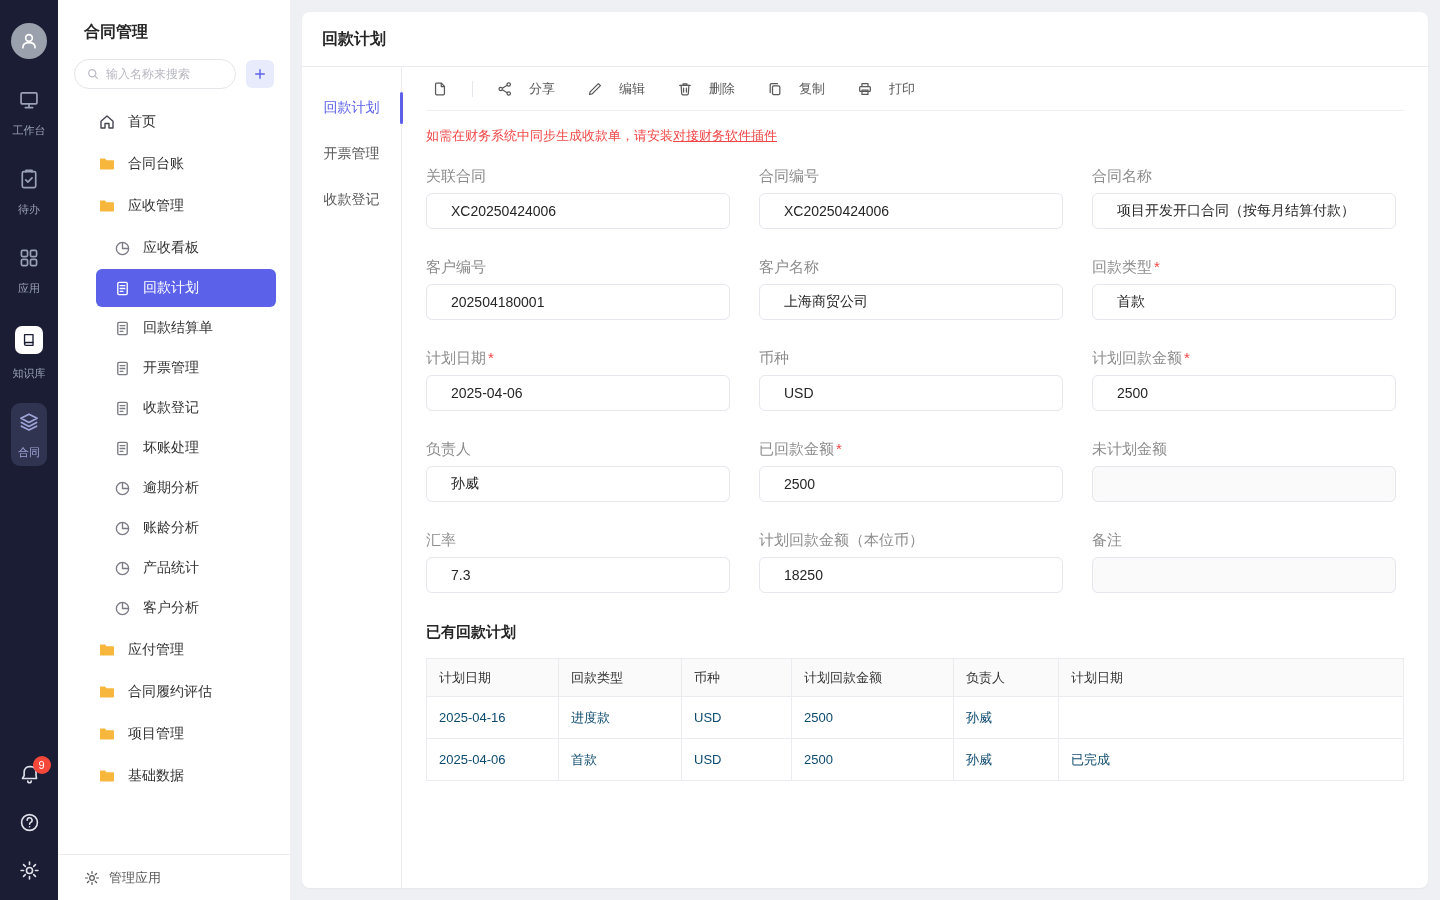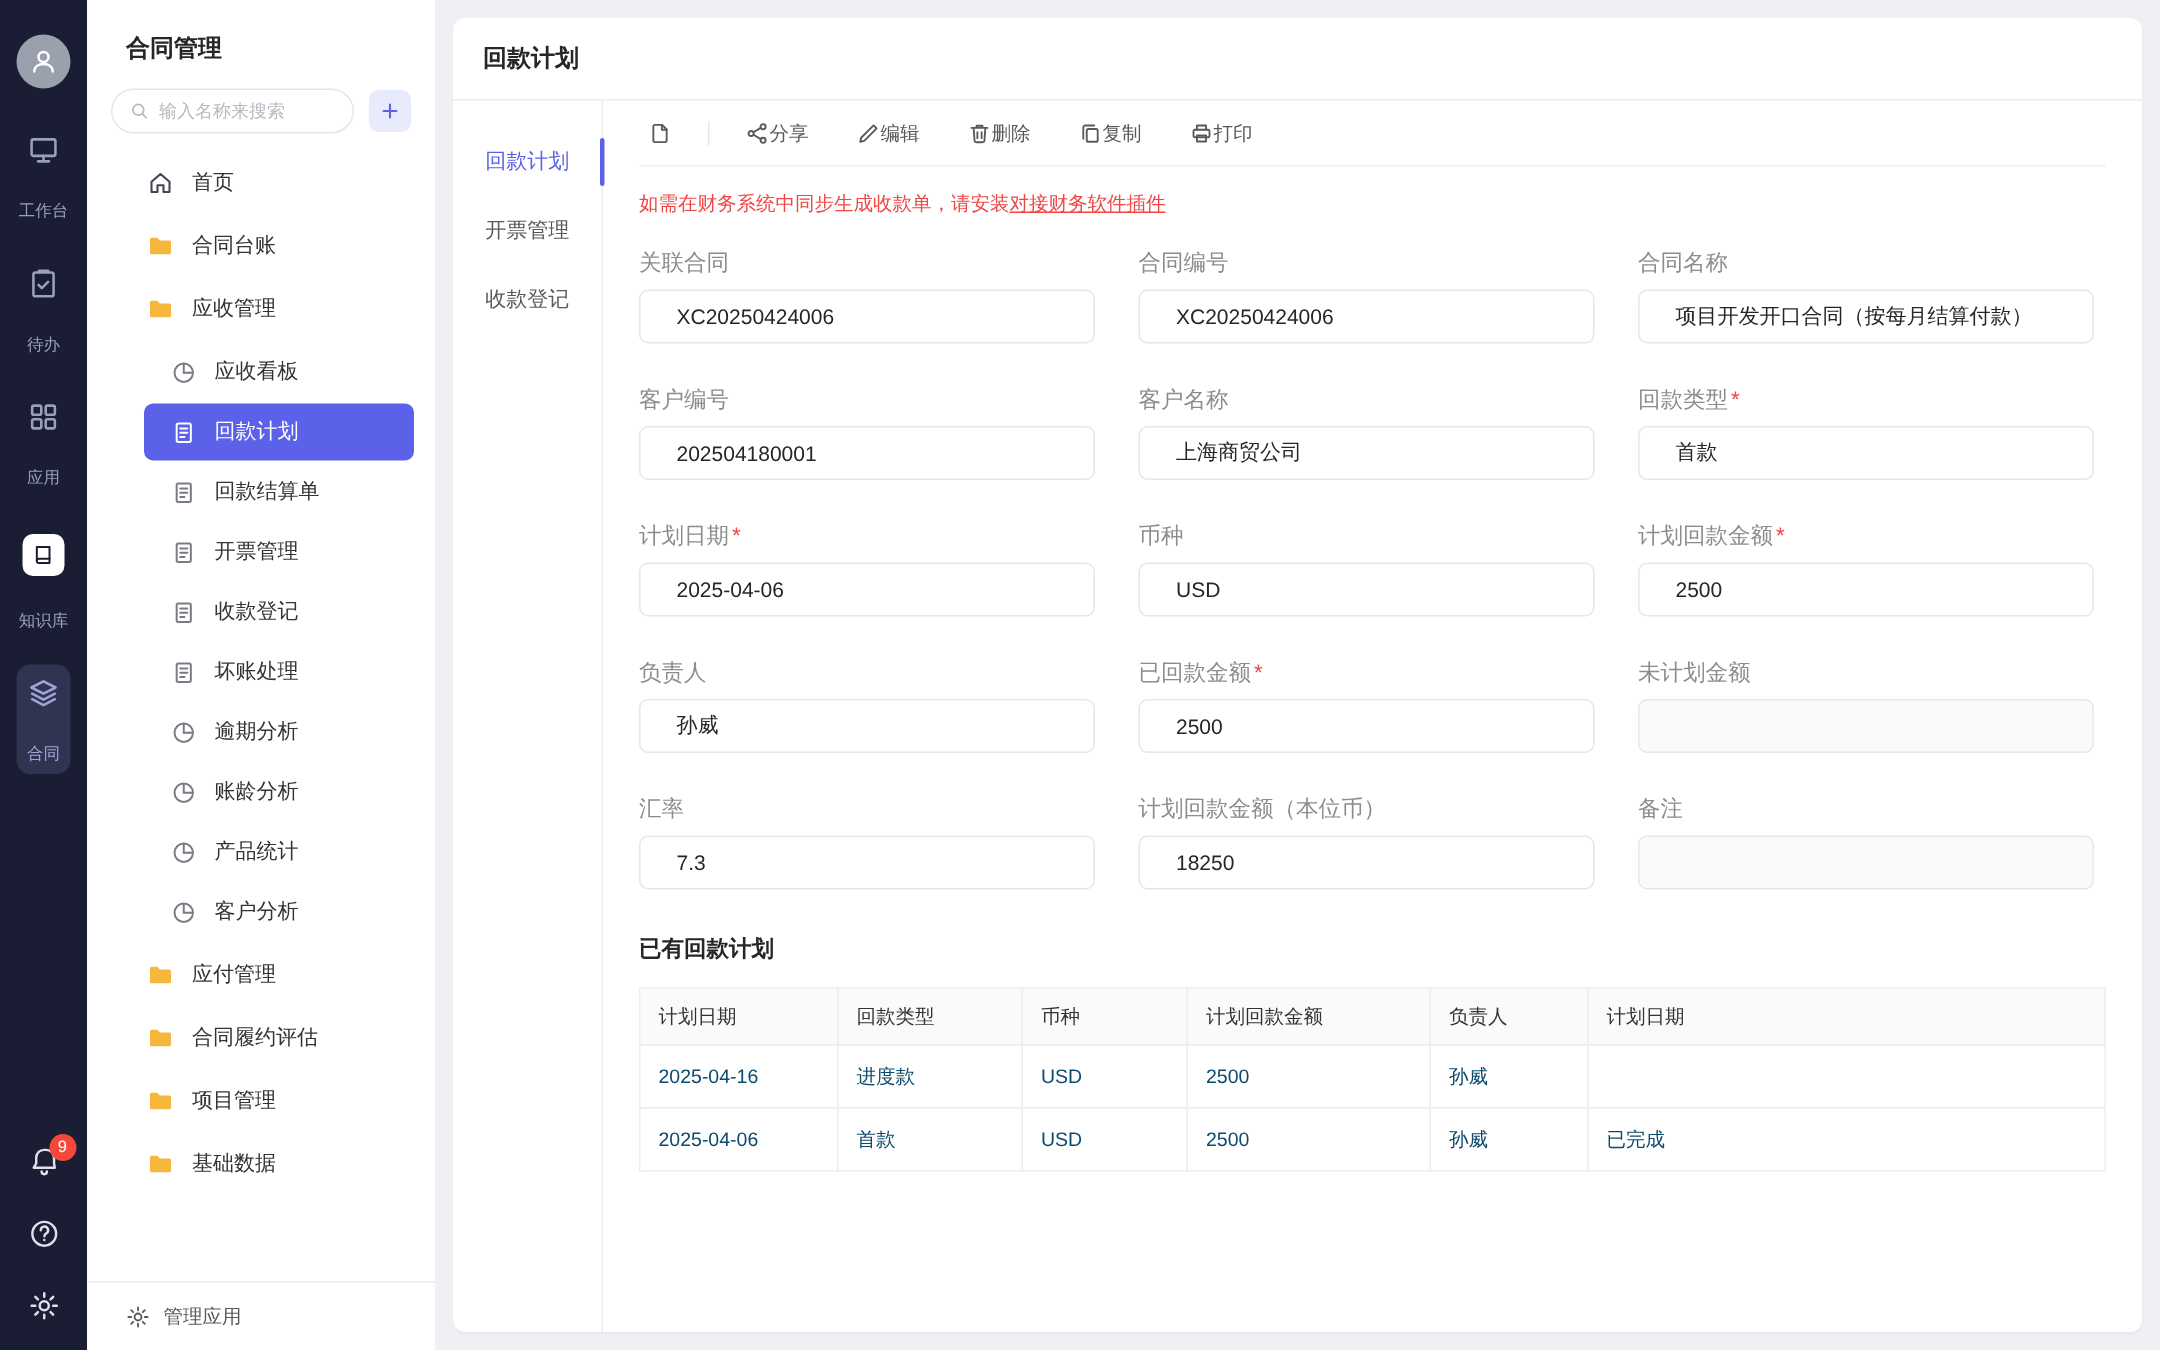--- a/index.html
+++ b/index.html
@@ -4,21 +4,21 @@
 <style>
   * { box-sizing: border-box; margin: 0; padding: 0; }
   html,body { width:1440px; height:900px; overflow:hidden; }
   body { font-family:"Liberation Sans","DejaVu Sans",sans-serif; background:#eef0f3; color:#262626; font-size:14px; }
   .app { display:flex; width:100%; height:100%; }
 
   
   .rail { width:58px; background:#1a1d33; flex-shrink:0; display:flex; flex-direction:column; align-items:center; }
   .avatar { width:36px; height:36px; border-radius:50%; background:#9ba0ad; color:#fff; display:flex; align-items:center; justify-content:center; margin-top:23px; cursor:pointer; }
   .avatar svg { width:20px; height:20px; }
-  .rail-item { margin-top:30px; display:flex; flex-direction:column; align-items:center; gap:22px; color:#9aa0b5; font-size:11px; cursor:pointer; }
+  .rail-item { margin-top:30px; display:flex; flex-direction:column; align-items:center; gap:12px; color:#9aa0b5; font-size:11px; cursor:pointer; }
   .rail-item svg { width:22px; height:22px; }
   .tile { width:28px; height:28px; background:#fff; border-radius:7px; color:#1a1d33; display:flex; align-items:center; justify-content:center; }
   .tile svg { width:16px; height:16px; }
   .rail-item.active { background:#303450; border-radius:9px; padding:8px 7px 6px; margin-top:22px; color:#9fa4d8; }
   .rail-bottom { margin-top:auto; display:flex; flex-direction:column; align-items:center; gap:24px; padding-bottom:16px; color:#dfe1ea; }
   .rail-bottom svg { width:21px; height:21px; cursor:pointer; }
   .bell-wrap { position:relative; }
   .badge { position:absolute; top:-8px; right:-11px; background:#f5483b; color:#fff; min-width:18px; height:18px; border-radius:9px; font-size:11px; display:flex; align-items:center; justify-content:center; padding:0 4px; }
 
   
@@ -51,21 +51,21 @@
   .inner-nav { width:100px; border-right:1px solid #ececf0; padding-top:18px; flex-shrink:0; }
   .tab { position:relative; height:46px; display:flex; align-items:center; justify-content:center; color:#595959; cursor:pointer; }
   .tab.active { color:#5b62e9; }
   .tab.active::after { content:""; position:absolute; right:-2px; top:7px; bottom:7px; width:3px; border-radius:2px; background:#5b62e9; }
   .content { flex:1; min-width:0; padding:0 24px 20px; overflow:auto; }
 
   .toolbar { display:flex; align-items:center; height:44px; border-bottom:1px solid #f0f0f2; color:#595959; font-size:13px; }
   .toolbar svg { width:16px; height:16px; }
   .tb-doc { display:flex; align-items:center; cursor:pointer; padding:0 6px; }
   .tb-sep { width:1px; height:16px; background:#e5e5ea; margin:0 24px 0 18px; }
-  .tb-action { display:flex; align-items:center; gap:0; margin-right:32px; cursor:pointer; }
+  .tb-action { display:flex; align-items:center; gap:16px; margin-right:32px; cursor:pointer; }
 
   .notice { margin-top:16px; font-size:13px; color:#f04646; }
   .notice a { color:#f04646; text-decoration:underline; cursor:pointer; }
 
   .form-grid { display:grid; grid-template-columns:304px 304px 304px; column-gap:29px; row-gap:29px; margin-top:22px; }
   .f-label { font-size:15px; color:#8c8c8c; margin-bottom:8px; display:flex; gap:2px; line-height:18px; }
   .req { color:#f04646; }
   .f-box { height:36px; border:1px solid #e6e6ec; border-radius:6px; display:flex; align-items:center; padding:0 24px; font-size:14px; color:#262626; background:#fff; white-space:nowrap; overflow:hidden; }
   .f-box.muted { background:#fafafb; }
 

